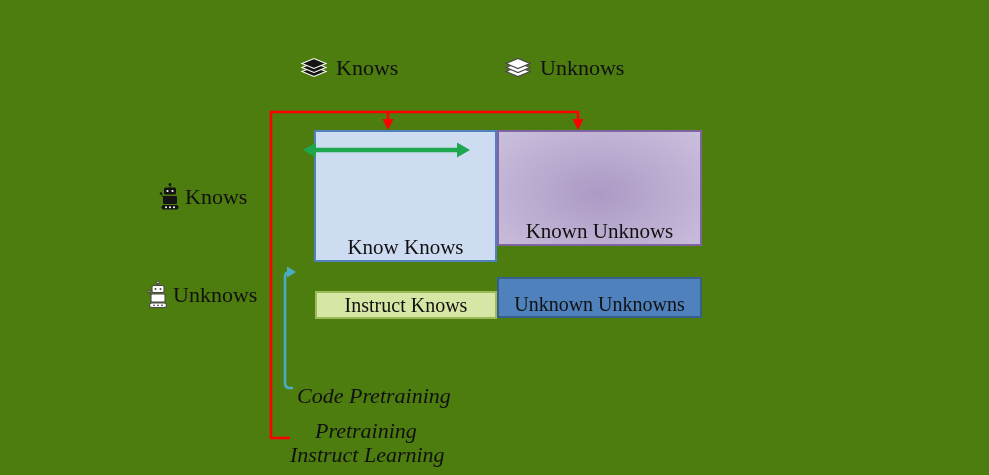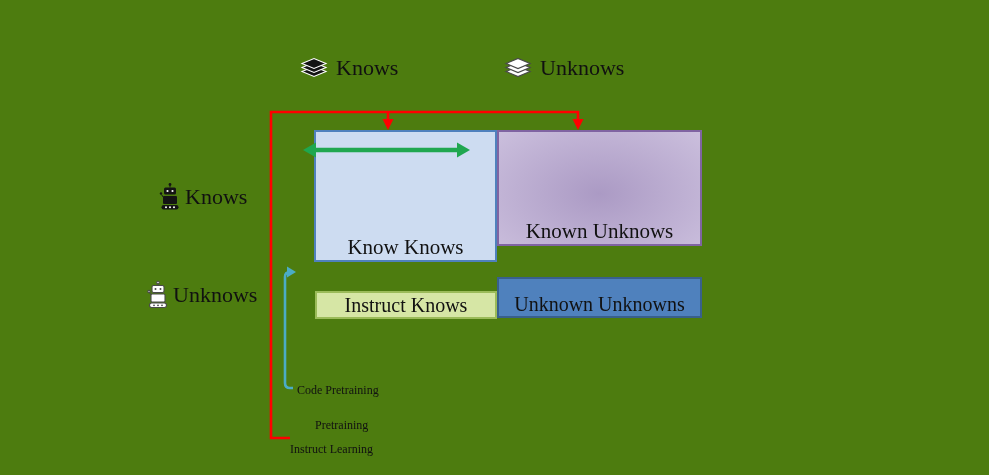--- a/index.html
+++ b/index.html
@@ -50,21 +50,21 @@
   #ethic{
     left:431px;top:240px;width:92px;height:61px;
     border-radius:13px;
     border:3px solid var(--ethic-border,#9CC3E5);
     background:repeating-linear-gradient(135deg,#ffffff 0 4px,var(--ethic-stripe,#C3D6EE) 4px 8px);
     box-shadow:3px 4px 6px rgba(80,90,110,.45);
     color:var(--ethic-text,#E00000);
     font-weight:bold;font-size:22px;
     z-index:5;
   }
-  .note{position:absolute;font-size:12px;white-space:nowrap;}
+  .note{position:absolute;font-size:22px;white-space:nowrap;font-style:italic;}
   #note-code{left:297px;top:383px;}
   #note-pretrain{left:315px;top:418px;}
   #note-instruct{left:290px;top:442px;}
   .icon{flex:0 0 auto;display:block;}
 </style>
 </head>
 <body>
 
 <div class="canvas">
 

